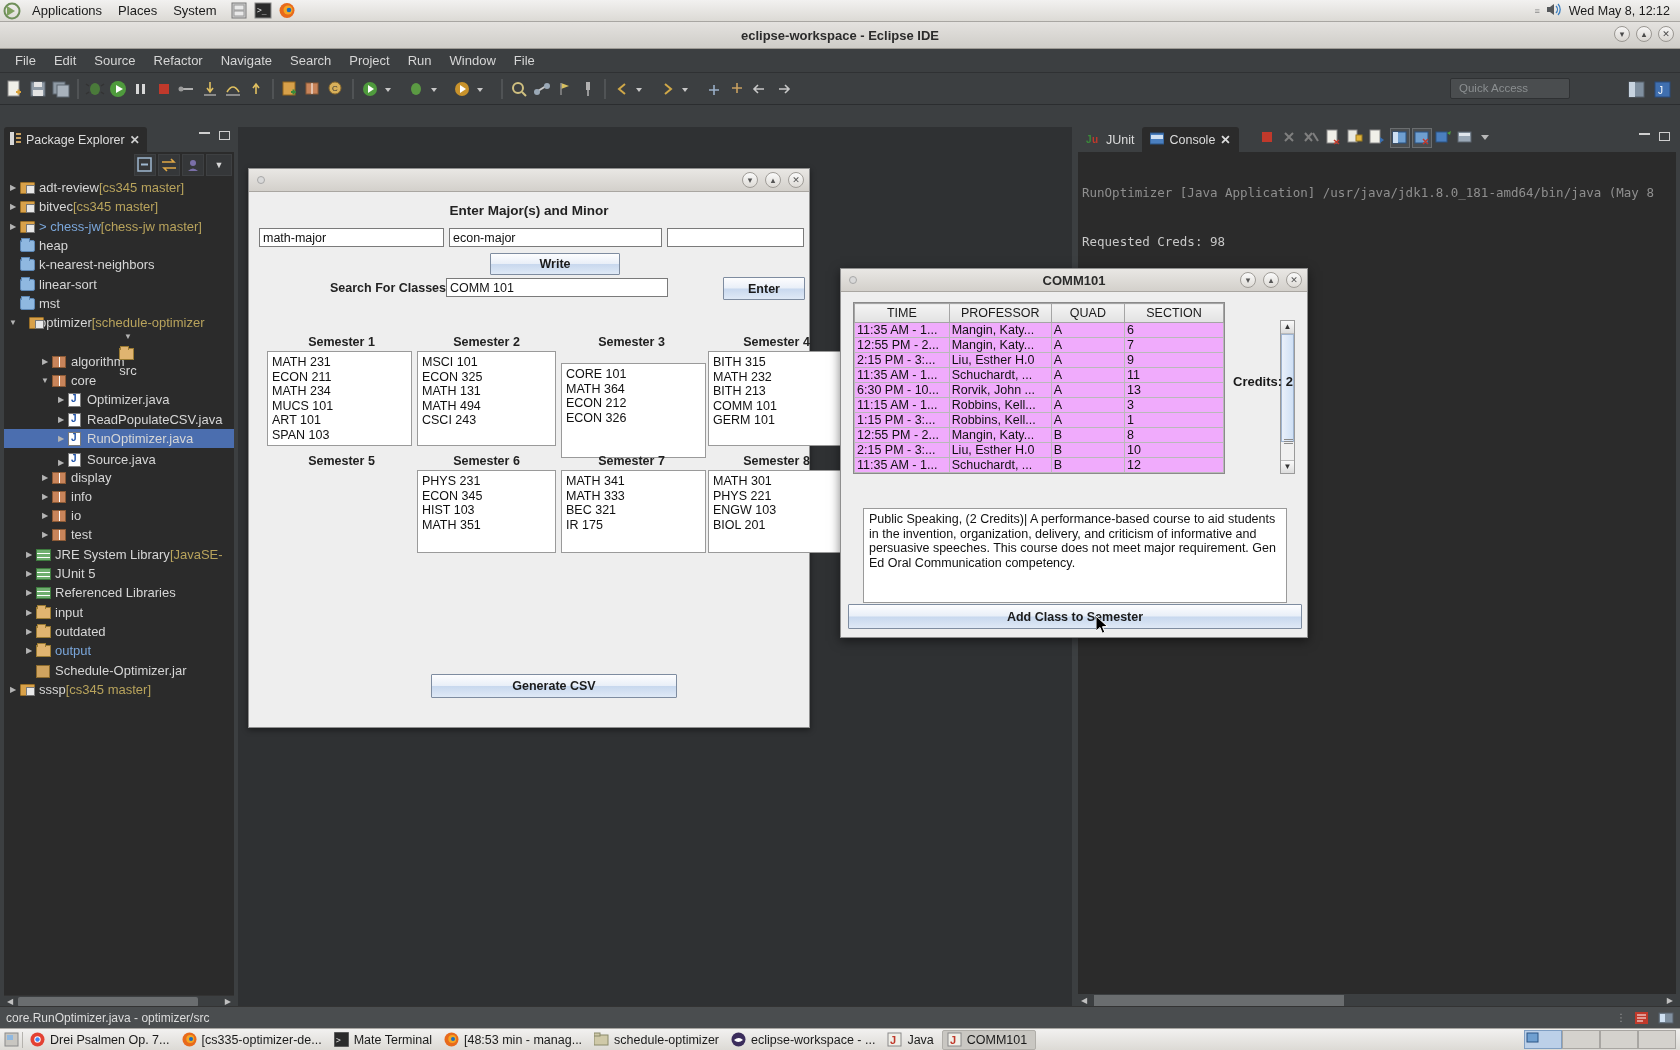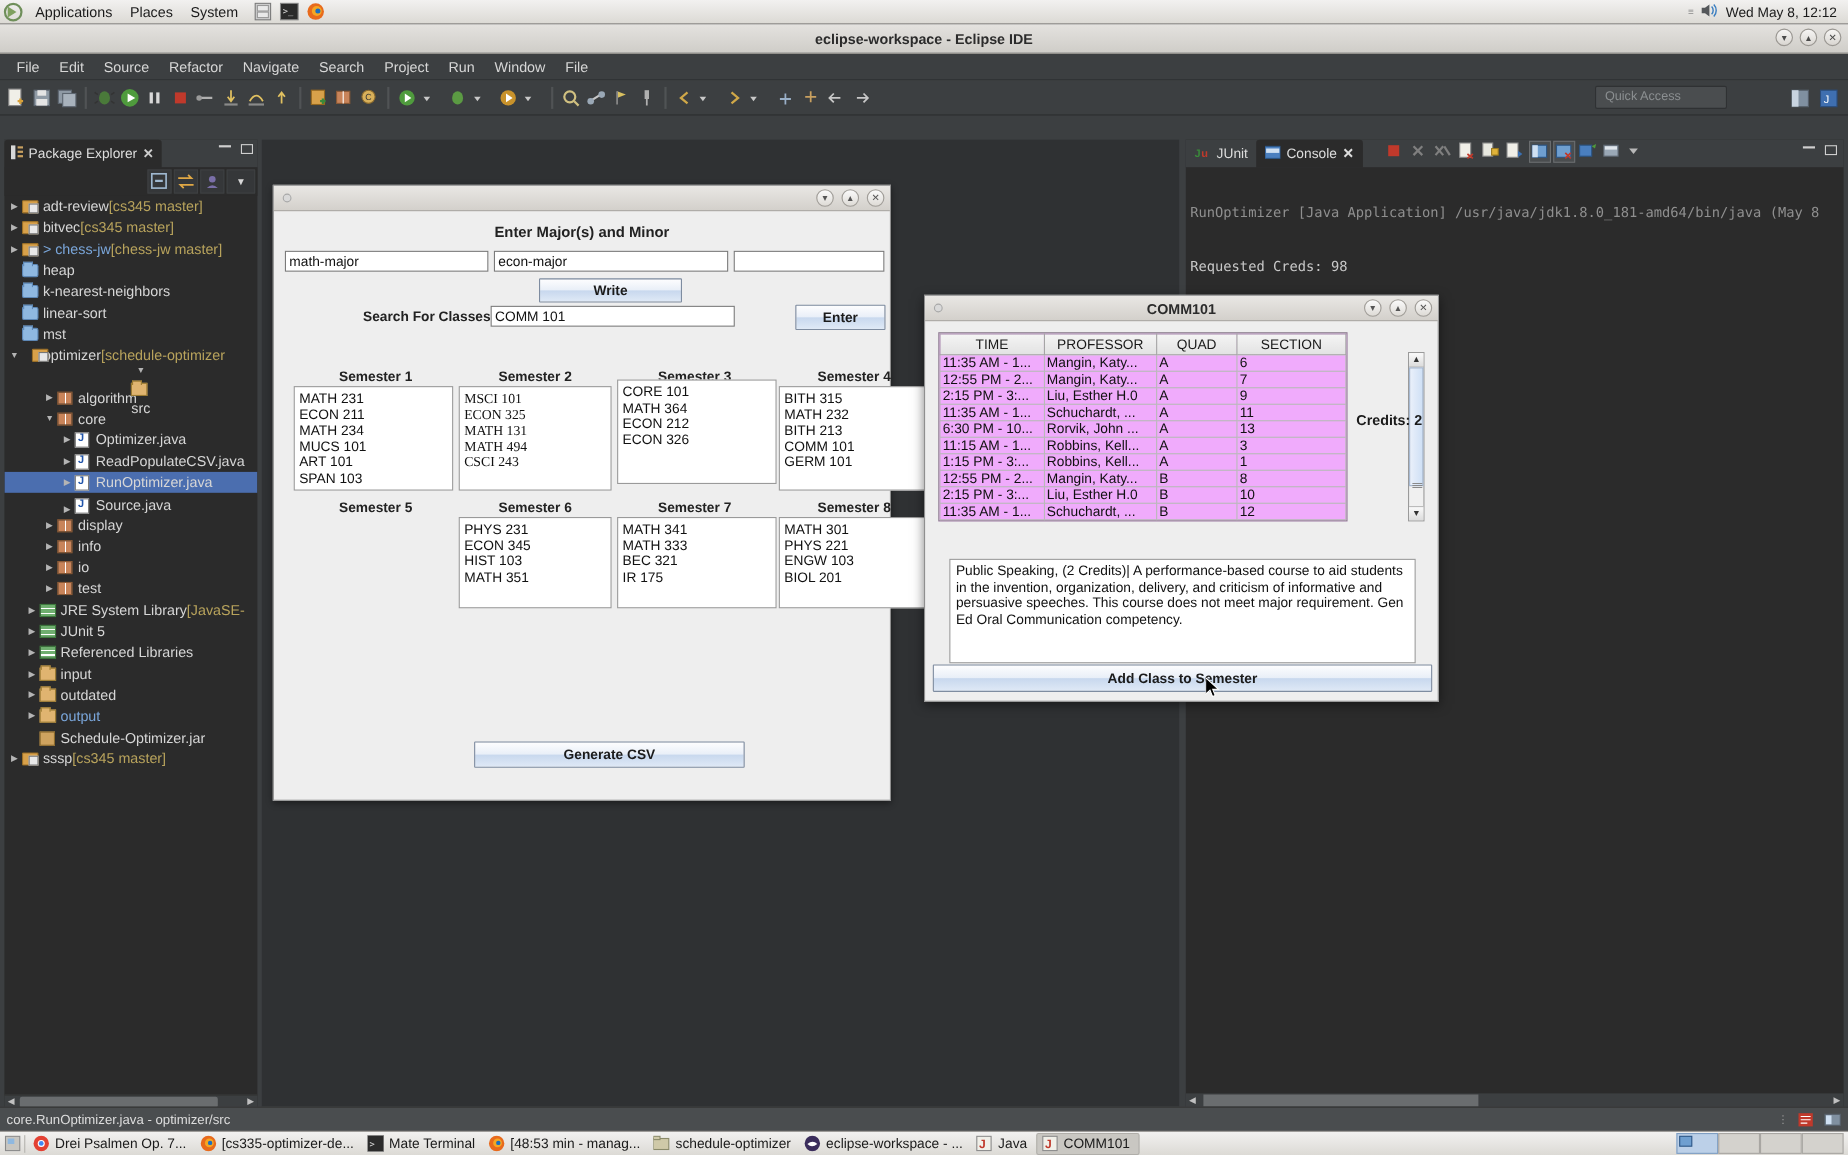--- a/index.html
+++ b/index.html
@@ -830,28 +830,28 @@
     <div class="sem-head" style="position:absolute;left:455px;top:143px;width:145px;">Semester 4</div>
 
     <div class="sem-box" id="sem0" style="position:absolute;left:18px;top:159px;width:145px;height:95px;">
         <div>MATH 231</div>
         <div>ECON 211</div>
         <div>MATH 234</div>
         <div>MUCS 101</div>
         <div>ART 101</div>
         <div>SPAN 103</div>
       </div>
-    <div class="sem-box" id="sem1" style="position:absolute;left:168px;top:159px;width:139px;height:95px;font-family:Liberation Serif, serif;">
+    <div class="sem-box" id="sem1" style="position:absolute;left:168px;top:159px;width:139px;height:95px;">
         <div>MSCI 101</div>
         <div>ECON 325</div>
         <div>MATH 131</div>
         <div>MATH 494</div>
         <div>CSCI 243</div>
       </div>
-    <div class="sem-box" id="sem2" style="position:absolute;left:312px;top:153px;width:145px;height:95px;">
+    <div class="sem-box" id="sem2" style="position:absolute;left:312px;top:171px;width:145px;height:95px;">
         <div>CORE 101</div>
         <div>MATH 364</div>
         <div>ECON 212</div>
         <div>ECON 326</div>
       </div>
     <div class="sem-box" id="sem3" style="position:absolute;left:459px;top:159px;width:140px;height:95px;">
         <div>BITH 315</div>
         <div>MATH 232</div>
         <div>BITH 213</div>
         <div>COMM 101</div>

